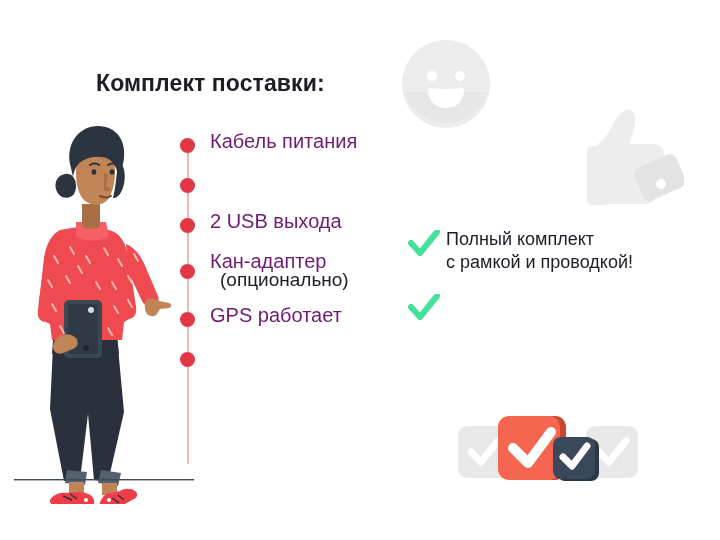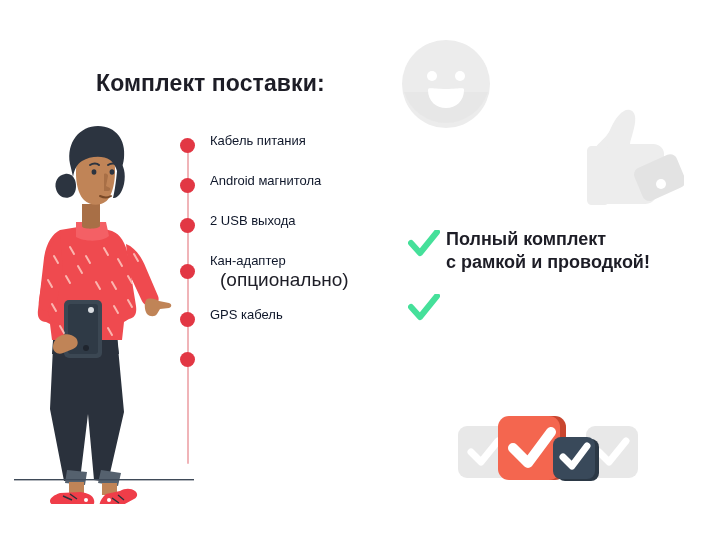--- a/index.html
+++ b/index.html
@@ -31,34 +31,34 @@
     position:absolute;left:9px;top:14px;width:2px;height:320px;
     background:#f0b4b8;border-radius:2px;
   }
   .li{position:relative;height:40px;}
   .li .dot{
     position:absolute;left:2px;top:8px;width:15px;height:15px;
     border-radius:50%;background:#e23744;
   }
   .li .lbl{
     position:absolute;left:32px;top:0px;
-    font-size:13px;color:#0f172a;white-space:nowrap;line-height:22px;
+    font-size:20px;color:#701a75;white-space:nowrap;line-height:22px;
   }
   .li .sub{
     position:absolute;left:42px;top:22px;
     font-size:19px;color:#1d1d26;white-space:nowrap;line-height:16px;
   }
 
   
   .claims{position:absolute;left:408px;top:228px;width:290px;}
   .claim{position:relative;margin-bottom:14px;}
   .claim .chk{position:absolute;left:0;top:2px;width:32px;height:28px;}
   .claim .ctext{
     margin-left:38px;
-    font-size:18px;font-weight:700;color:#1d1d26;line-height:23px;
+    font-size:18px;font-weight:400;color:#1d1d26;line-height:23px;
     white-space:pre-line;
   }
 
   
   .boxes{position:absolute;left:458px;top:408px;width:180px;height:84px;}
 
   
   .wm{position:absolute;left:614px;top:500px;width:96px;height:26px;opacity:.72;}
 </style>
 </head>
@@ -148,34 +148,33 @@
 
   <div class="list">
     <div class="spine"></div>
 
     <div class="li">
       <span class="dot"></span>
       <span class="lbl">Кабель питания</span>
     </div>
     <div class="li">
       <span class="dot"></span>
-      <span class="lbl">Android магнитола</span>
     </div>
     <div class="li">
       <span class="dot"></span>
       <span class="lbl">2 USB выхода</span>
     </div>
     <div class="li">
       <span class="dot" style="top:14px;"></span>
       <span class="lbl">Кан-адаптер</span>
       <span class="sub">(опционально)</span>
     </div>
     <div class="li" style="margin-top:14px;">
       <span class="dot"></span>
-      <span class="lbl">GPS кабель</span>
+      <span class="lbl">GPS работает</span>
     </div>
     <div class="li">
       <span class="dot"></span>
     </div>
   </div>
 
   <div class="claims">
     <div class="claim">
       <svg class="chk" viewBox="0 0 32 28">
         <path d="M3 13 L12 23 L29 2" stroke="#45e09a" stroke-width="6" fill="none" stroke-linecap="round" stroke-linejoin="round"></path>

